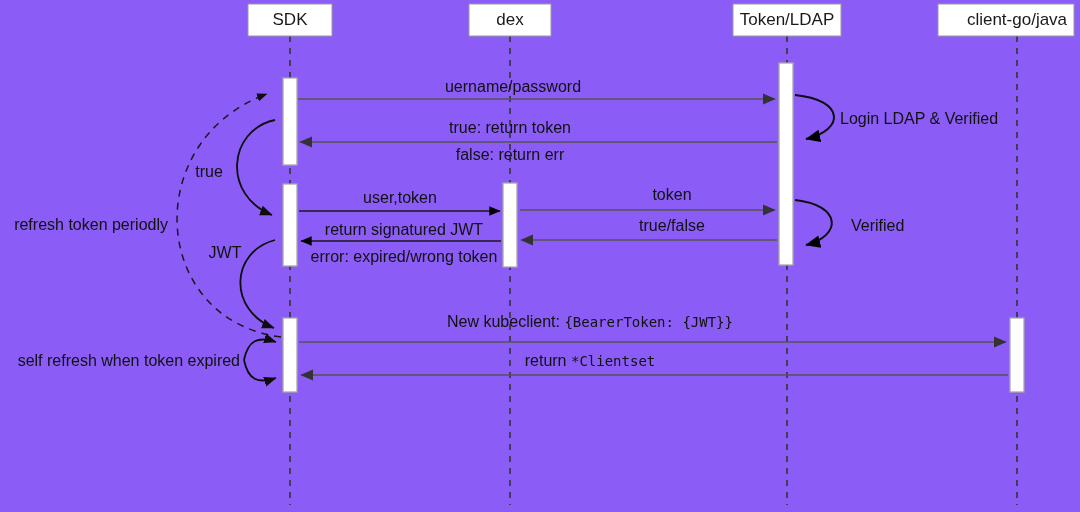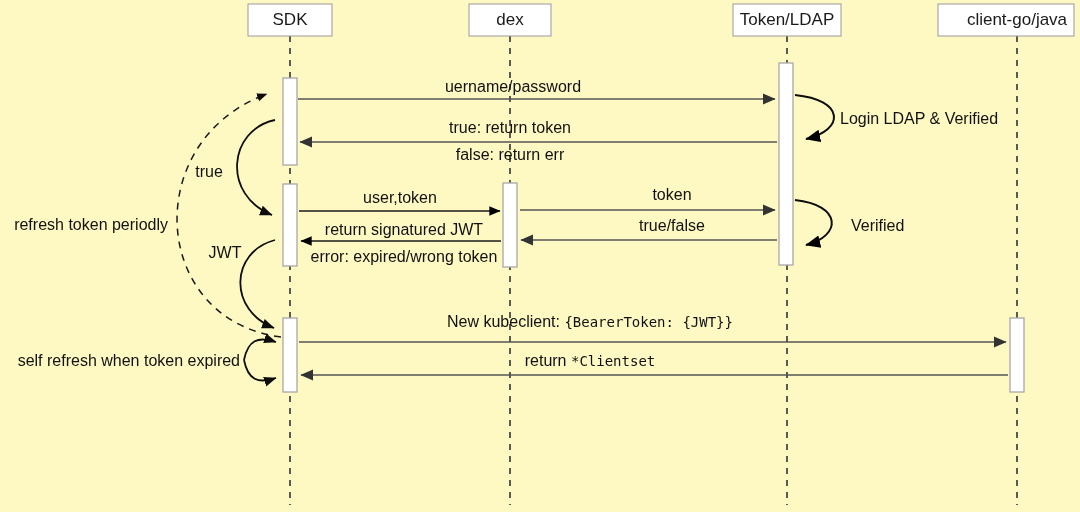--- a/index.html
+++ b/index.html
@@ -4,21 +4,21 @@
 <style>
   html, body {
     margin: 0;
     padding: 0;
     background: #ffffff;
   }
   #canvas {
     position: relative;
     width: 1080px;
     height: 512px;
-    background: #fef9c3;
+    background: #8b5cf6;
     font-family: "Liberation Sans", sans-serif;
     overflow: hidden;
   }
   svg.diagram {
     position: absolute;
     left: 0;
     top: 0;
     width: 1080px;
     height: 512px;
   }

